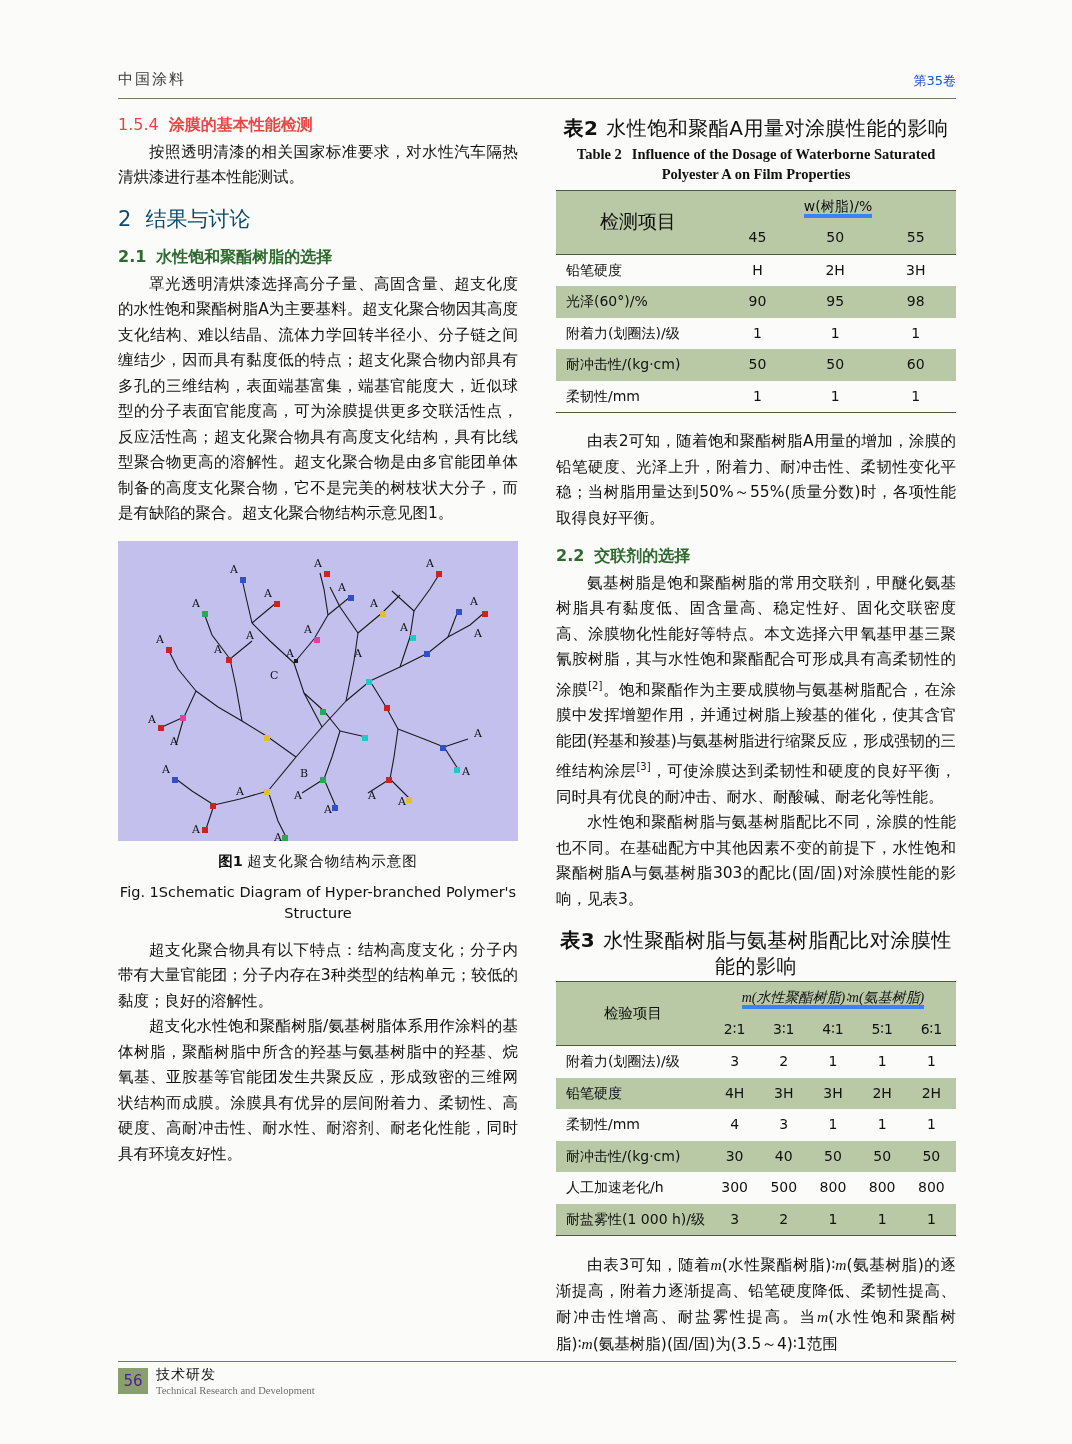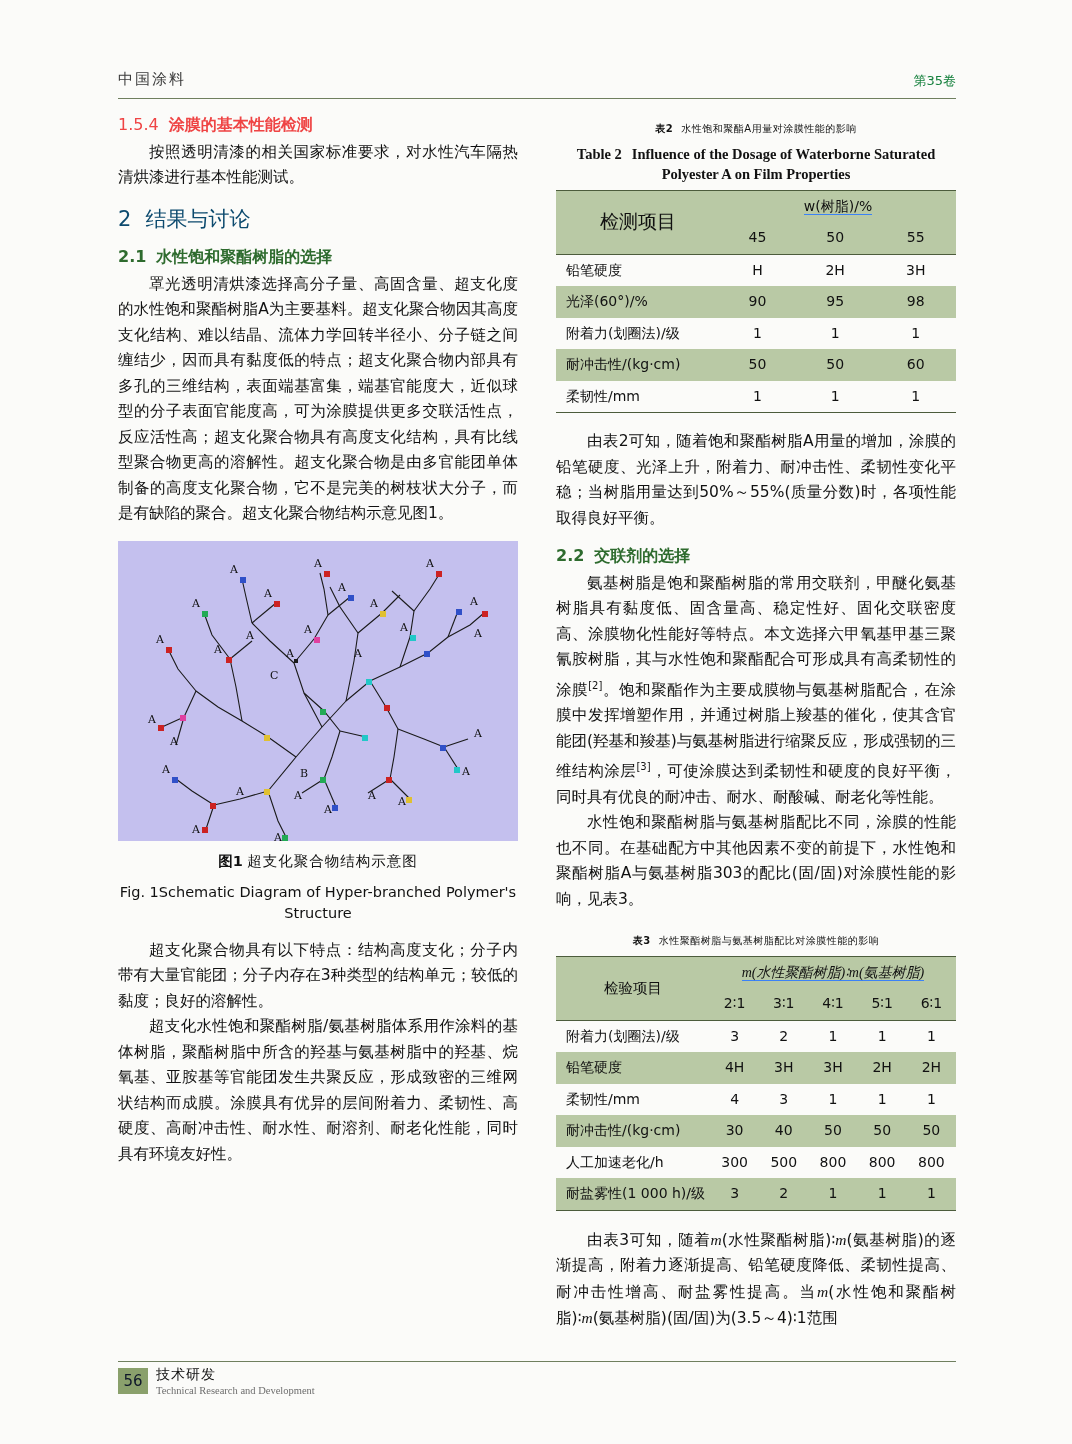--- a/index.html
+++ b/index.html
@@ -20,21 +20,21 @@
     height:28px;
     border-bottom:1.5px solid #6f7f5f;
   }
   .runhead .left {
     position:absolute; left:0; top:0;
     font-size:15px; letter-spacing:2px; color:#3a3a3a;
     font-family:"DejaVu Sans", sans-serif;
   }
   .runhead .right {
     position:absolute; right:0; top:2px;
-    font-size:13px; color:#15803d;
+    font-size:13px; color:#1d4ed8;
   }
   
   .col {
     position:absolute; top:112px; width:400px;
     font-size:15.5px; line-height:25.5px; text-align:justify;
     color:#111;
   }
   .col.left { left:118px; }
   .col.right { left:556px; width:400px; }
   p { margin:0; text-indent:2em; }
@@ -63,21 +63,21 @@
   }
   .figcap {
     margin-top:10px; text-align:center; text-indent:0;
     font-size:14.5px; line-height:21px;
   }
   .figcap .cn { letter-spacing:1px; }
   
   .tblwrap { margin-top:4px; }
   .tbl-cn-title {
     text-align:center; text-indent:0;
-    font-size:10px; letter-spacing:0.5px; margin-bottom:2px;
+    font-size:20px; letter-spacing:0.5px; margin-bottom:2px;
   }
   .tbl-cn-title b { margin-right:8px; }
   .tbl-en-title {
     text-align:center; text-indent:0;
     font-family:"Liberation Serif", serif; font-weight:bold;
     font-size:14.5px; line-height:20px; margin-bottom:6px;
   }
   .tbl-en-title .lbl { margin-right:10px; }
   table {
     border-collapse:collapse; width:400px;
@@ -85,30 +85,30 @@
     font-family:"DejaVu Sans", sans-serif;
   }
   table td, table th {
     border:none; padding:3px 2px; text-align:center; font-weight:normal;
   }
   .t-top { border-top:1.4px solid #4c5c3c; }
   .t-bot { border-bottom:1.4px solid #4c5c3c; }
   .t-mid { border-bottom:1px solid #4c5c3c; }
   .shade { background:#b9c9a5; }
   .lcell { text-align:left; padding-left:10px; }
-  .underline-span { border-bottom:1px solid #3b82f6; }
+  .underline-span { border-bottom:4px solid #3b82f6; }
   .it { font-style:italic; font-family:"Liberation Serif", serif; }
   
   .footer {
     position:absolute; left:118px; bottom:42px; width:838px; height:40px;
     border-top:1.5px solid #6f7f5f;
   }
   .pagenum {
     position:absolute; left:0; top:6px;
-    width:30px; height:26px; background:#8aa06c; color:#0f172a;
+    width:30px; height:26px; background:#8aa06c; color:#4c1d95;
     font-size:15px; text-align:center; line-height:26px;
   }
   .foot-cn {
     position:absolute; left:38px; top:4px; font-size:14px; letter-spacing:1px;
   }
   .foot-en {
     position:absolute; left:38px; top:23px; font-size:10.5px; color:#6d6d6d;
     font-family:"Liberation Serif", serif;
   }
 </style>

